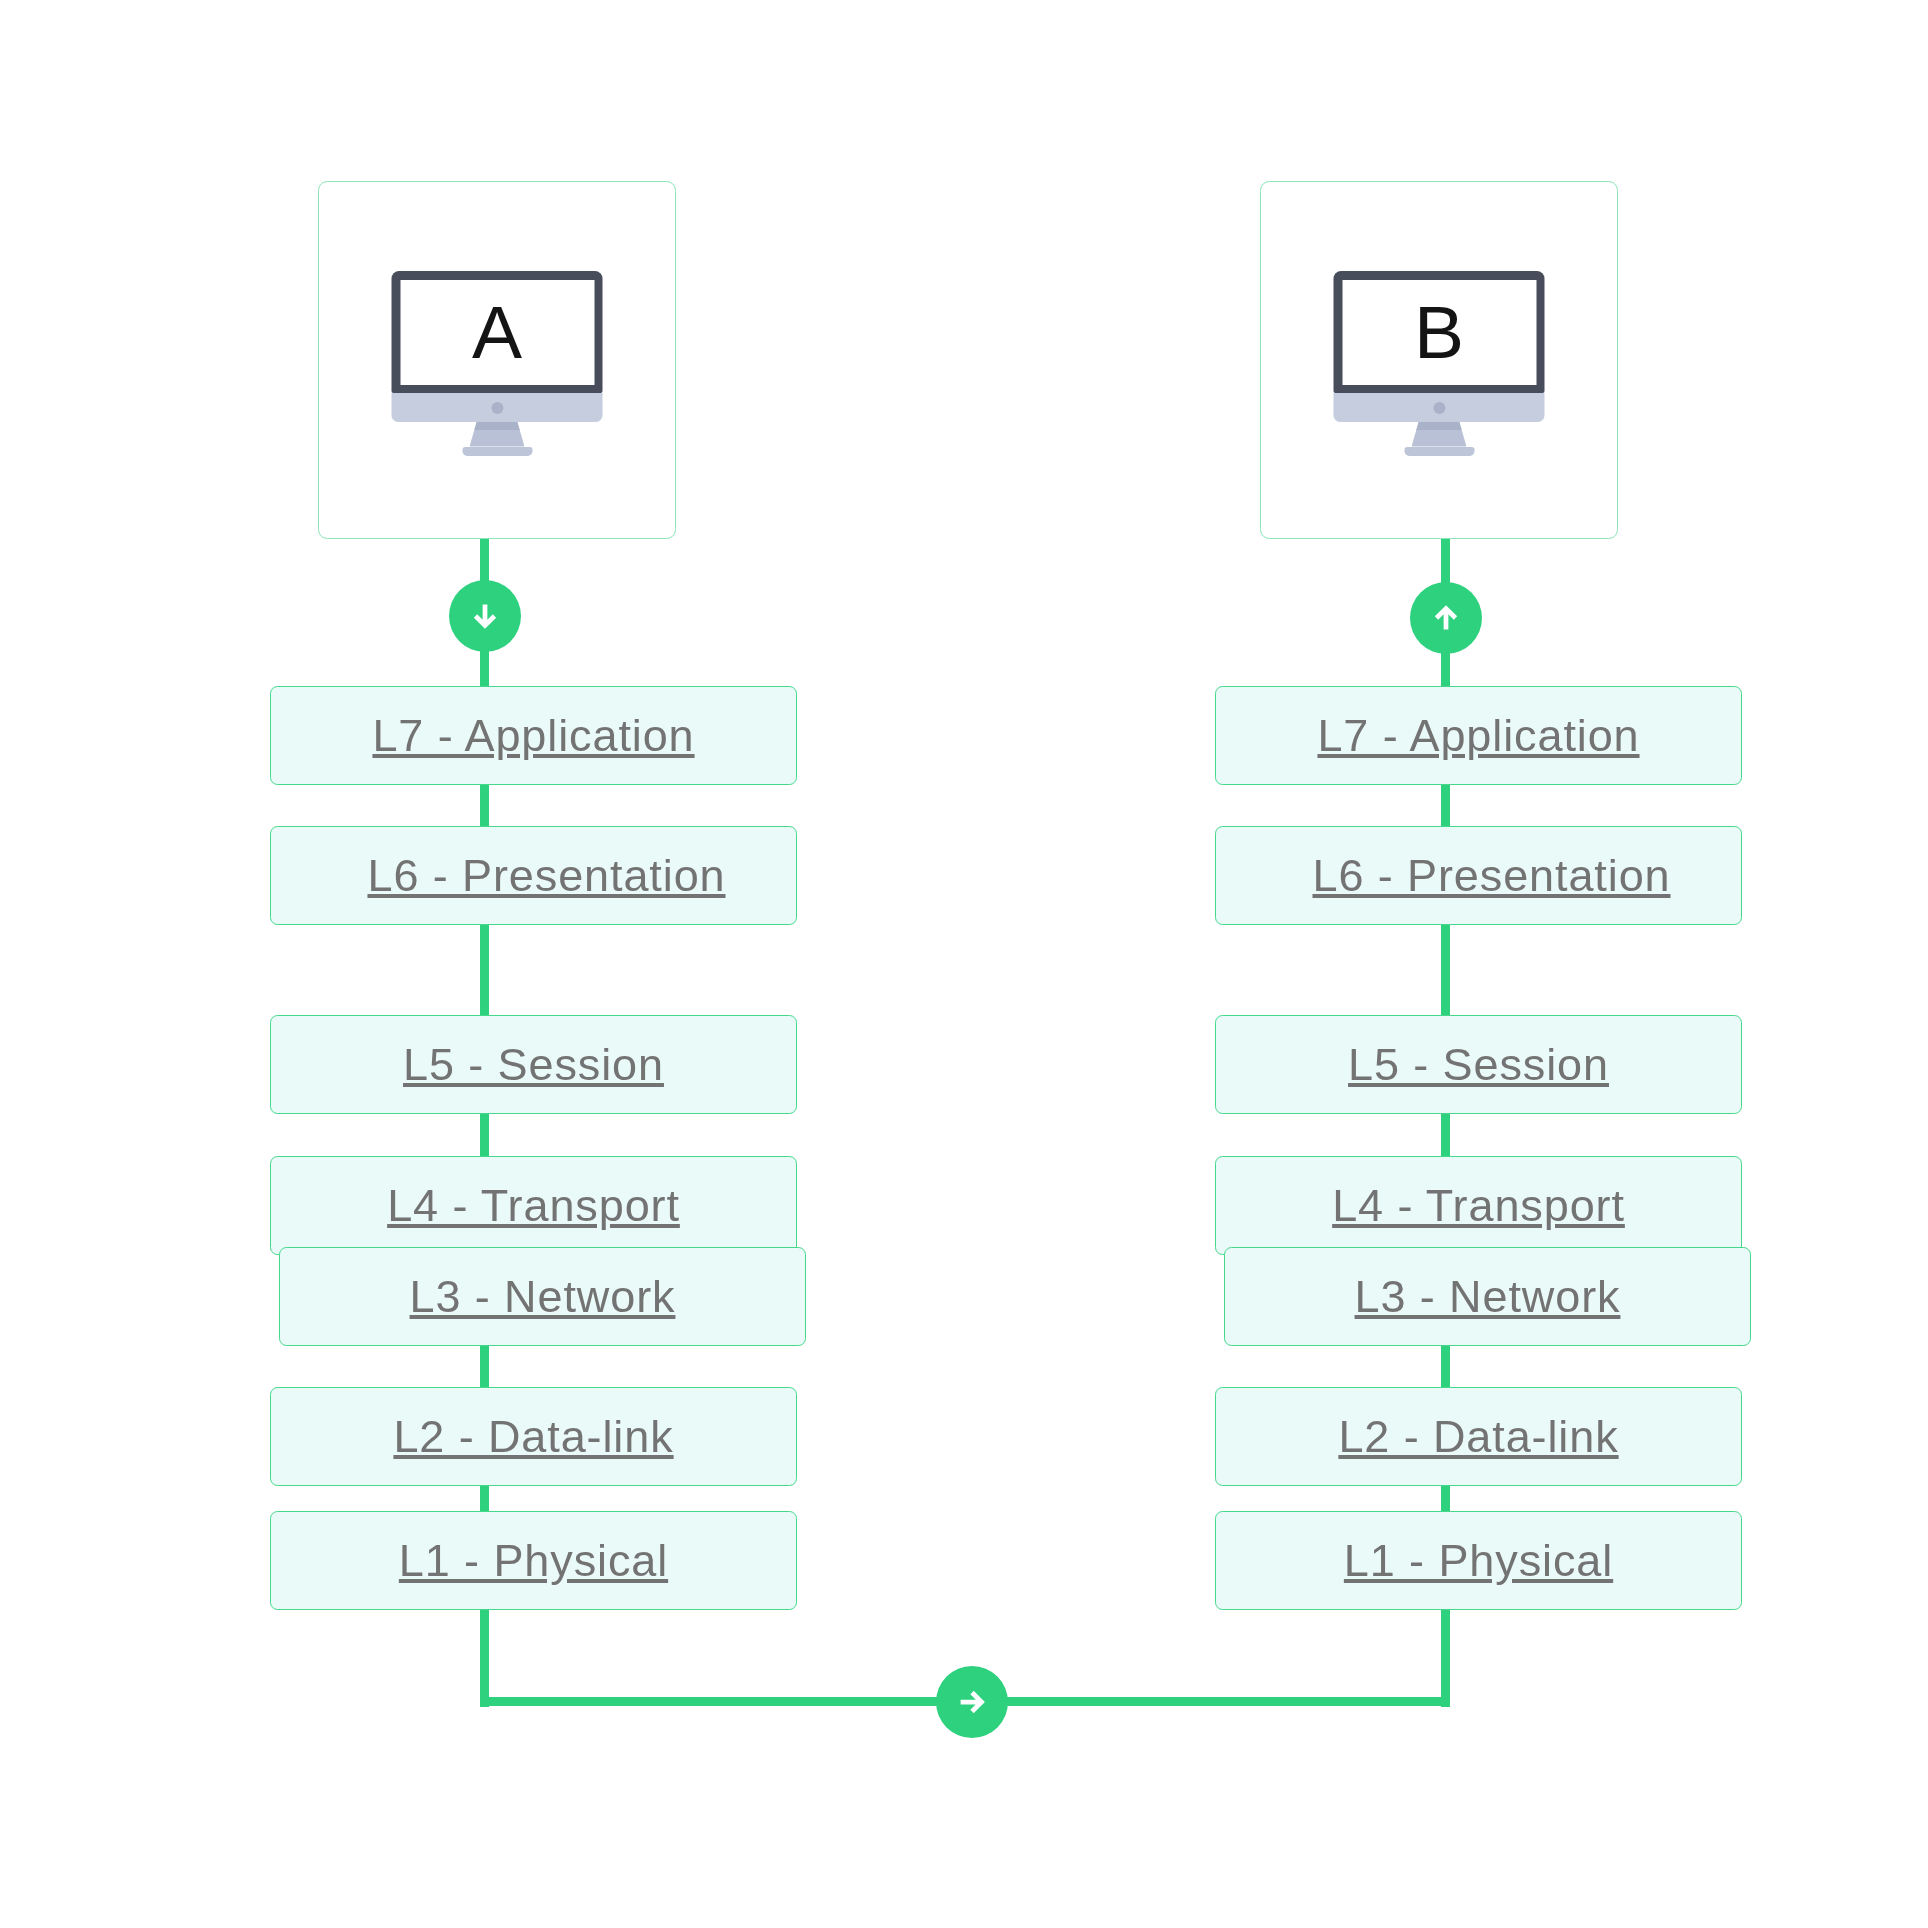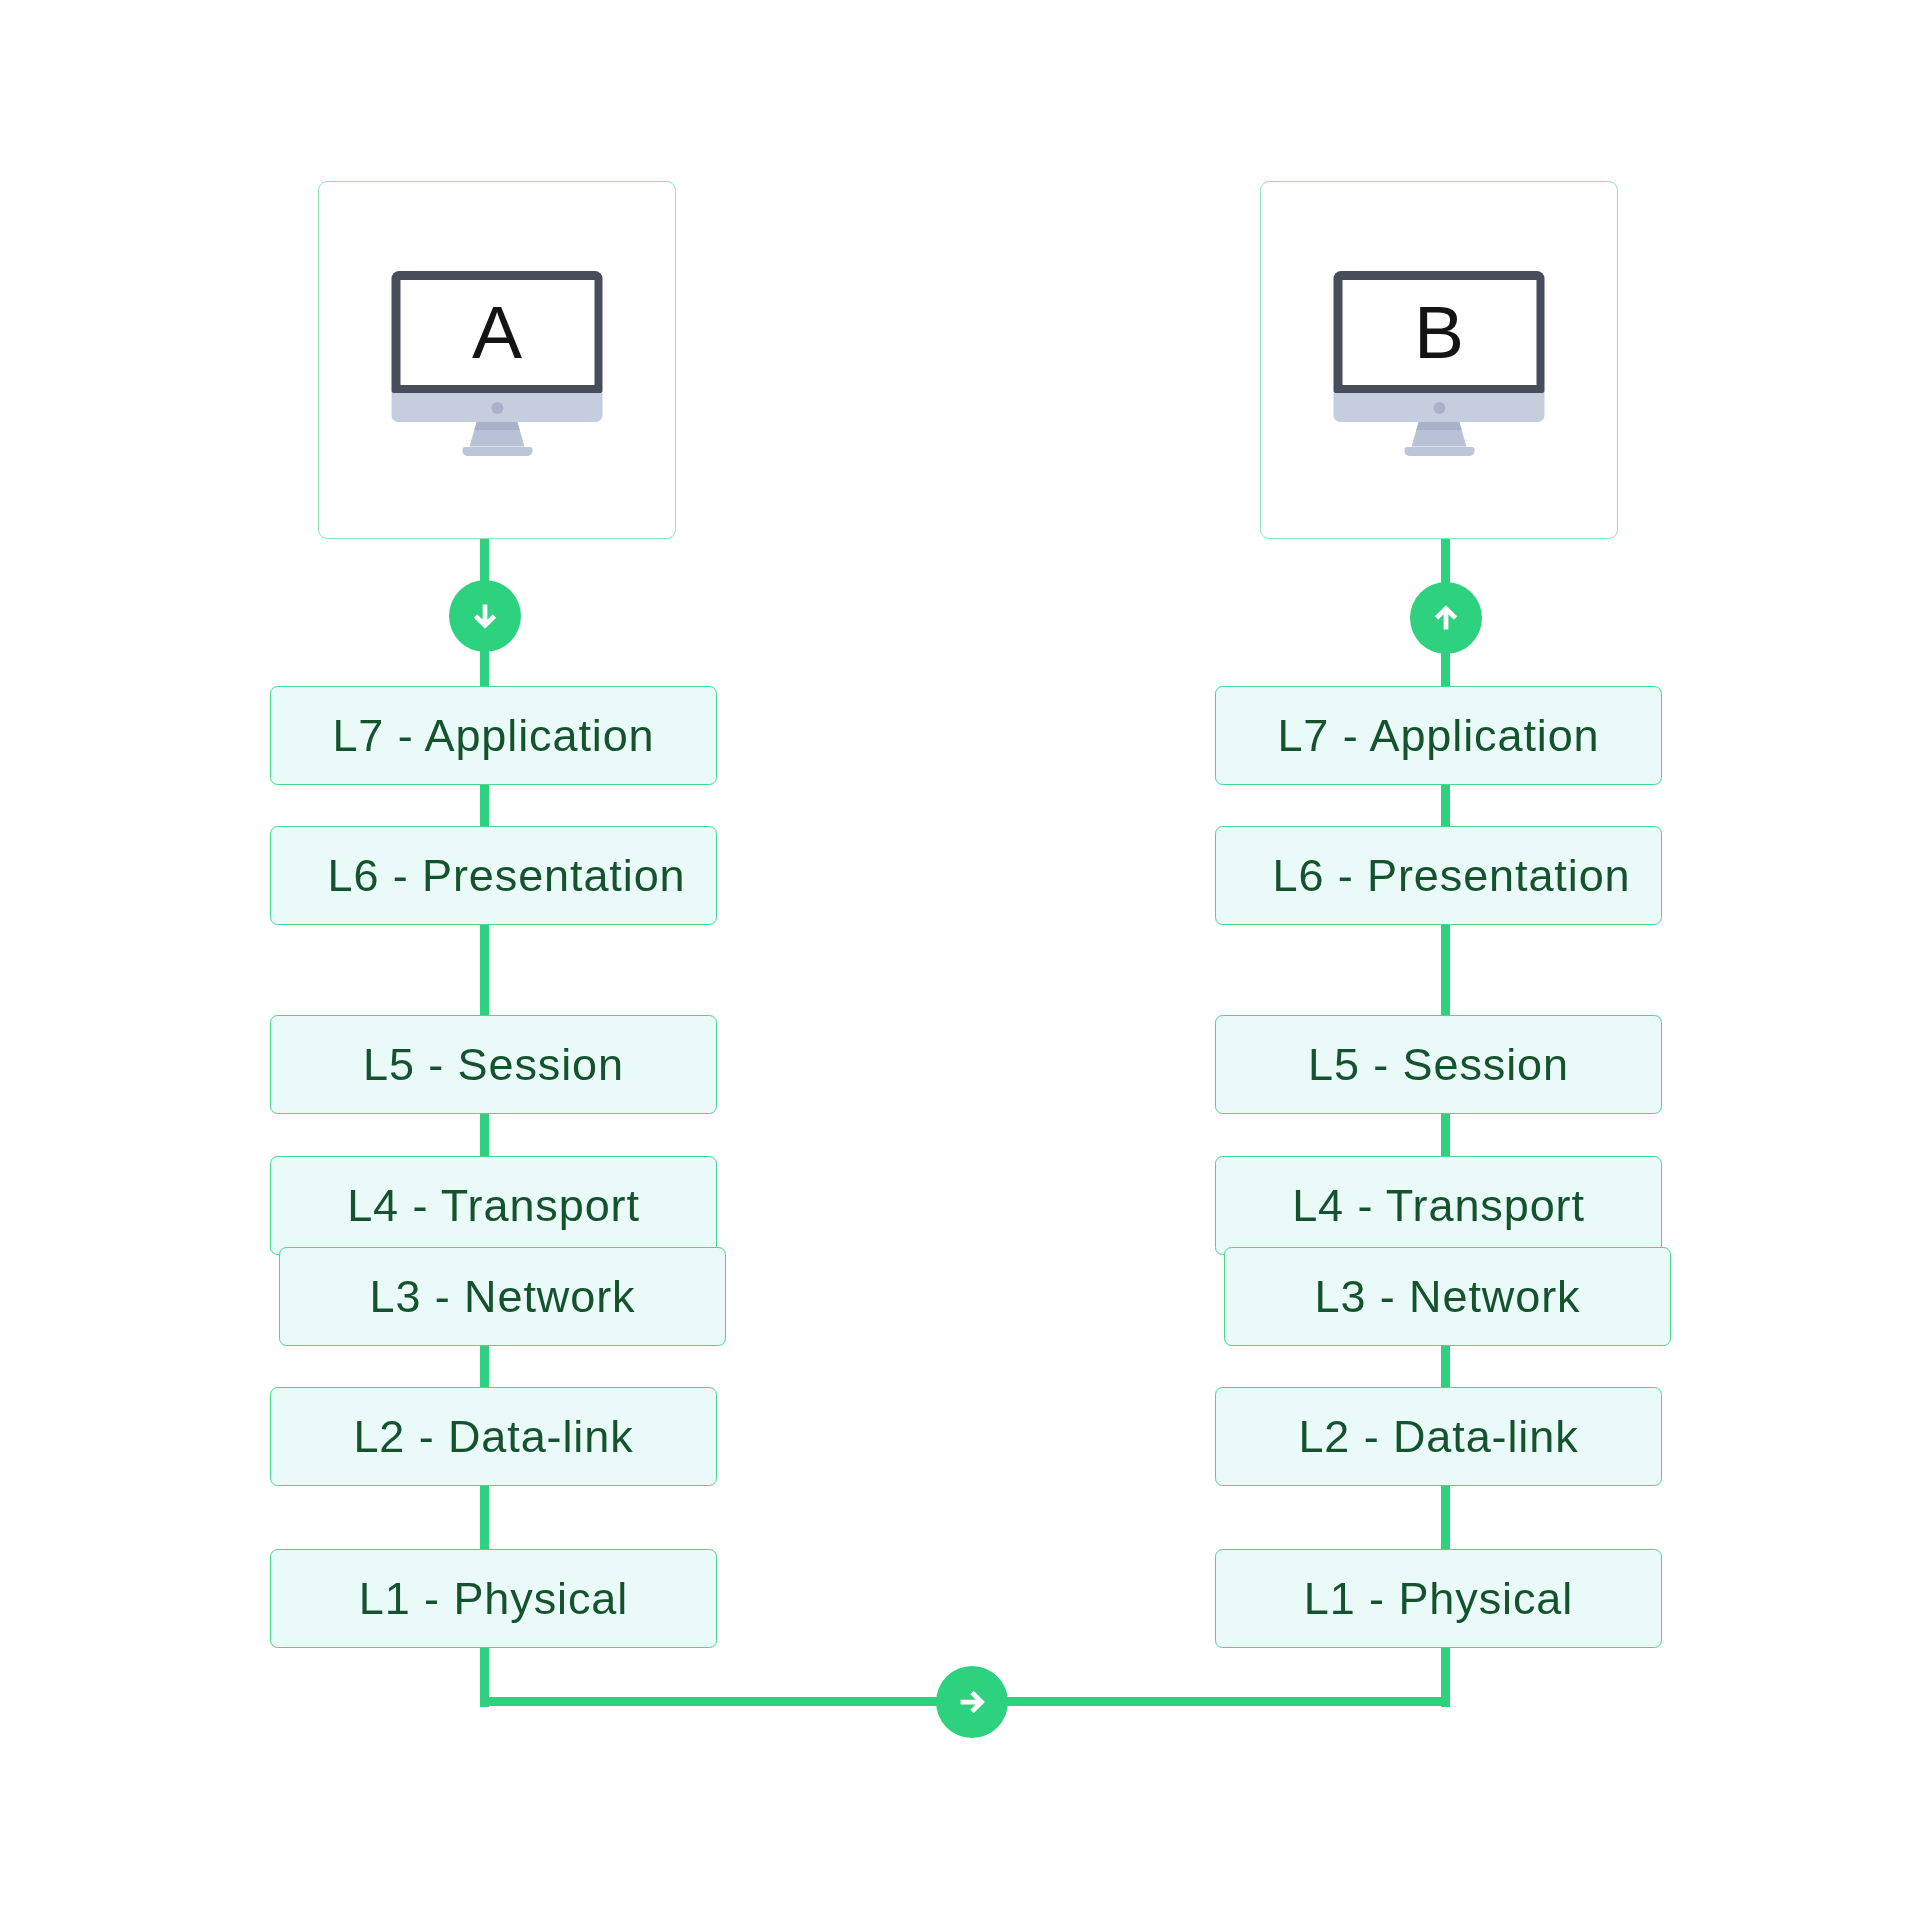--- a/index.html
+++ b/index.html
@@ -91,39 +91,40 @@
     z-index: 3;
   }
   .circle-down  { left: 449px;  top: 580px; }
   .circle-up    { left: 1410px; top: 582px; }
   .circle-right { left: 936px;  top: 1666px; }
   .arrow-circle svg { display: block; }
 
   
   .layer-box {
     position: absolute;
-    width: 447px; height: 99px;
+    width: 527px; height: 99px;
     box-sizing: border-box;
     background: #eafaf9;
     border: 1.9px solid #45d88a;
     border-radius: 7.5px;
     display: flex; align-items: center; justify-content: center;
-    font-size: 45px; color: #14532d;
+    font-size: 45px; color: #737373;
     letter-spacing: 0.9px;
     z-index: 2;
+    text-decoration: underline;
   }
   .col-left  { left: 270px; }
   .col-right { left: 1215px; }
   .row-0 { top: 686px; }
   .row-1 { top: 826px; padding-left: 26px; }
   .row-2 { top: 1015px; }
   .row-3 { top: 1156px; }
   .row-4 { top: 1247px; margin-left: 9px; }
   .row-5 { top: 1387px; text-align: center; }
-  .row-6 { top: 1549px; }
+  .row-6 { top: 1511px; }
 </style>
 </head>
 <body>
 
 <div class="canvas">
 
   <div class="line vline-left"></div>
   <div class="line vline-right"></div>
   <div class="line hline"></div>
 

